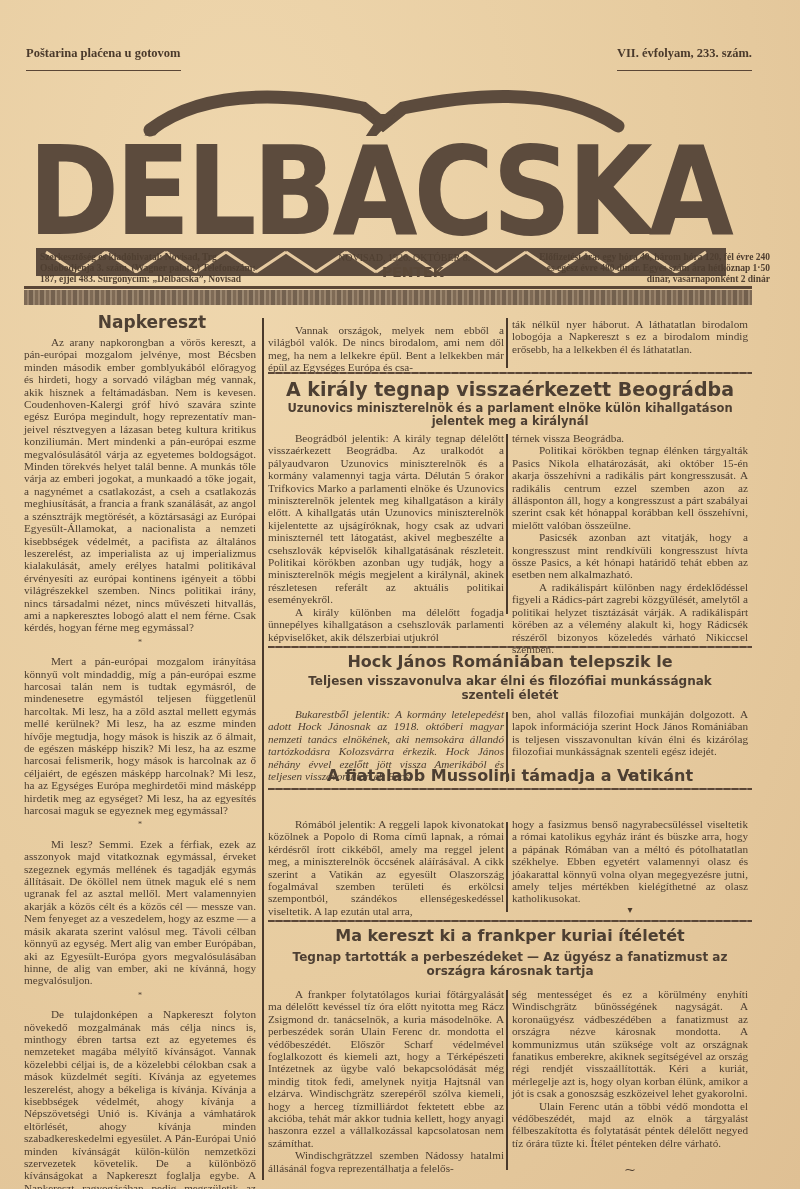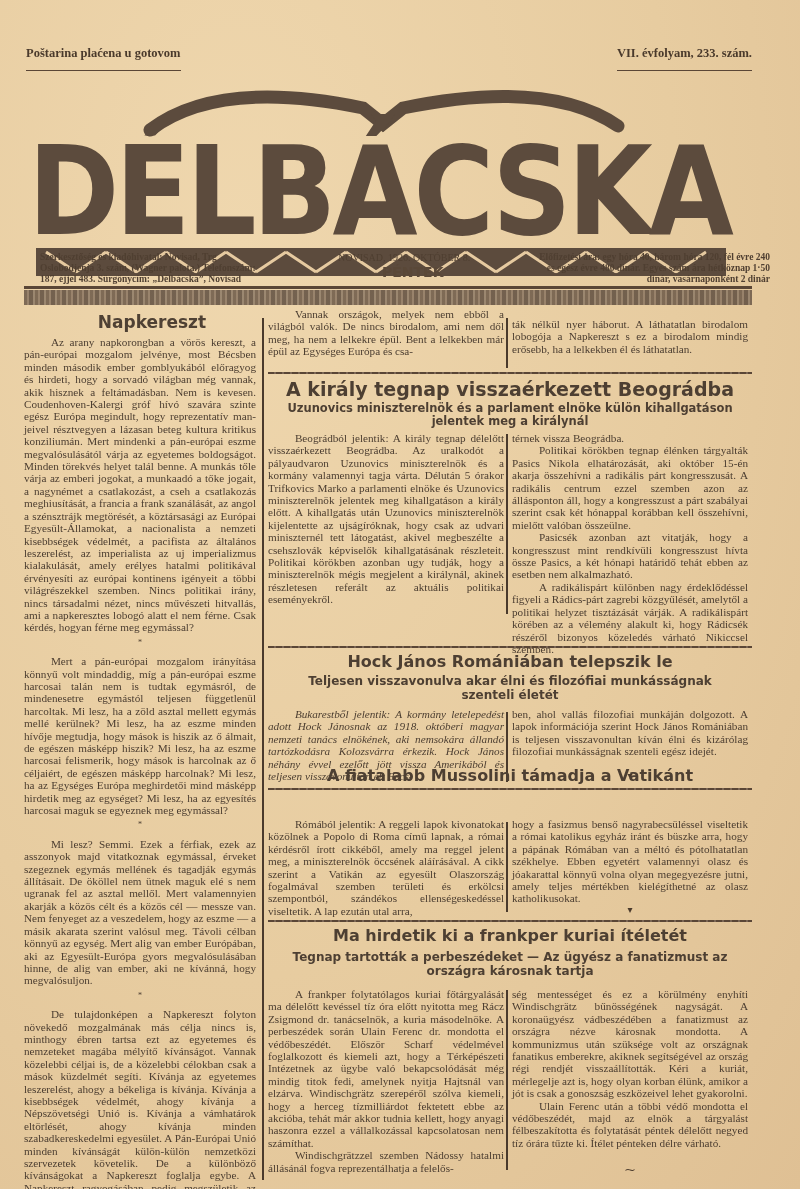--- a/index.html
+++ b/index.html
@@ -75,33 +75,34 @@
   <p>Az arany napkorongban a vörös kereszt, a pán-európai mozgalom jelvénye, most Bécsben minden második ember gomblyukából előragyog és hirdeti, hogy a sorvadó világban még vannak, akik hisznek a feltámadásban. Nem is kevesen. Coudenhoven-Kalergi gróf hívó szavára szinte egész Európa megindult, hogy reprezentatív man-jeivel résztvegyen a lázasan beteg kultura kritikus konziliumán. Mert mindenki a pán-európai eszme megvalósulásától várja az egyetemes boldogságot. Minden törekvés helyet talál benne. A munkás tőle várja az emberi jogokat, a munkaadó a tőke jogait, a nagynémet a csatlakozást, a cseh a csatlakozás meghiusítását, a francia a frank szanálását, az angol a szénsztrájk megtörését, a köztársasági az Európai Egyesült-Államokat, a nacionalista a nemzeti kisebbségek védelmét, a pacifista az általános leszerelést, az imperialista az uj imperializmus kialakulását, amely erélyes hatalmi politikával érvényesíti az európai kontinens igényeit a többi világrészekkel szemben. Nincs politikai irány, nincs társadalmi nézet, nincs művészeti hitvallás, ami a napkeresztes lobogó alatt el nem férne. Csak kérdés, hogyan férne meg egymással?</p>
   <div class="star">*</div>
   <p>Mert a pán-európai mozgalom irányítása könnyű volt mindaddig, míg a pán-európai eszme harcosai talán nem is tudtak egymásról, de mindenesetre egymástól teljesen függetlenül harcoltak. Mi lesz, ha a zöld asztal mellett egymás mellé kerülnek? Mi lesz, ha az eszme minden hívője megtudja, hogy mások is hiszik az ő álmait, de egészen másképp hiszik? Mi lesz, ha az eszme harcosai felismerik, hogy mások is harcolnak az ő céljaiért, de egészen másképp harcolnak? Mi lesz, ha az Egységes Európa meghirdetői mind másképp hirdetik meg az egységet? Mi lesz, ha az egyesítés harcosai maguk se egyeznek meg egymással?</p>
   <div class="star">*</div>
   <p>Mi lesz? Semmi. Ezek a férfiak, ezek az asszonyok majd vitatkoznak egymással, érveket szegeznek egymás mellének és tagadják egymás állításait. De ököllel nem ütnek maguk elé s nem ugranak fel az asztal mellől. Mert valamennyien akarják a közös célt és a közös cél — messze van. Nem fenyeget az a veszedelem, hogy az eszme — a másik akarata szerint valósul meg. Távoli célban könnyű az egység. Mert alig van ember Európában, aki az Egyesült-Európa gyors megvalósulásában hinne, de alig van ember, aki ne kívánná, hogy megvalósuljon.</p>
   <div class="star">*</div>
   <p>De tulajdonképen a Napkereszt folyton növekedő mozgalmának más célja nincs is, minthogy ébren tartsa ezt az egyetemes és nemzeteket magába mélyítő kívánságot. Vannak közelebbi céljai is, de a közelebbi célokban csak a mások küzdelmét segíti. Kívánja az egyetemes leszerelést, ahogy a békeliga is kívánja. Kívánja a kisebbségek védelmét, ahogy kívánja a Népszövetségi Unió is. Kívánja a vámhatárok eltörlését, ahogy kívánja minden szabadkereskedelmi egyesület. A Pán-Európai Unió minden kívánságát külön-külön nemzetközi szervezetek követelik. De a különböző kívánságokat a Napkereszt foglalja egybe. A Napkereszt ragyogásában pedig megszületik az egységes európai szellem, az egységes európai világnézet, a pán-európai gondolat.</p>
 </div>
 <div class="vrule" style="left:262px;top:318px;height:862px;"></div>
 
-<div class="col" style="left:268px;top:308px;width:236px;">
+<div class="col" style="left:268px;top:324px;width:236px;">
   <p>Vannak országok, melyek nem ebből a világból valók. De nincs birodalom, ami nem dől meg, ha nem a lelkekre épül. Bent a lelkekben már épül az Egységes Európa és csa-</p>
 </div>
 <div class="vrule" style="left:506px;top:318px;height:50px;"></div>
 <div class="col" style="left:512px;top:318px;width:236px;">
   <p class="noind">ták nélkül nyer háborut. A láthatatlan birodalom lobogója a Napkereszt s ez a birodalom mindig erősebb, ha a lelkekben él és láthatatlan.</p>
 </div>
 <div class="hrule" style="left:268px;top:372px;width:484px;"></div>
 
 <div class="h1" style="left:268px;top:378px;width:484px;font-size:19px;">A király tegnap visszaérkezett Beográdba</div>
 <div class="h2" style="left:278px;top:402px;width:464px;font-size:11.5px;line-height:13px;">Uzunovics miniszterelnök és a parlament elnöke külön kihallgatáson jelentek meg a királynál</div>
 <div class="col" style="left:268px;top:432px;width:236px;">
   <p>Beográdból jelentik: A király tegnap délelőtt visszaérkezett Beográdba. Az uralkodót a pályaudvaron Uzunovics miniszterelnök és a kormány valamennyi tagja várta. Délután 5 órakor Trifkovics Marko a parlamenti elnöke és Uzunovics miniszterelnök jelentek meg kihallgatáson a király előtt. A kihallgatás után Uzunovics miniszterelnök kijelentette az ujságíróknak, hogy csak az udvari miniszternél tett látogatást, akivel megbeszélte a csehszlovák képviselők kihallgatásának részleteit. Politikai körökben azonban ugy tudják, hogy a miniszterelnök mégis megjelent a királynál, akinek részletesen referált az aktuális politikai eseményekről.</p>
+  <p>A király különben ma délelőtt fogadja ünnepélyes kihallgatáson a csehszlovák parlamenti képviselőket, akik délszerbiai utjukról</p>
 </div>
 <div class="vrule" style="left:506px;top:434px;height:180px;"></div>
 <div class="col" style="left:512px;top:432px;width:236px;">
   <p class="noind">térnek vissza Beográdba.</p>
   <p>Politikai körökben tegnap élénken tárgyalták Pasics Nikola elhatározását, aki október 15-én akarja összehívni a radikális párt kongresszusát. A radikális centrum ezzel szemben azon az állásponton áll, hogy a kongresszust a párt szabályai szerint csak két hónappal korábban kell összehívni, mielőtt valóban összeülne.</p>
   <p>Pasicsék azonban azt vitatják, hogy a kongresszust mint rendkívüli kongresszust hívta össze Pasics, a két hónapi határidő tehát ebben az esetben nem alkalmazható.</p>
   <p>A radikálispárt különben nagy érdeklődéssel figyeli a Rádics-párt zagrebi közgyűlését, amelytől a politikai helyzet tisztázását várják. A radikálispárt körében az a vélemény alakult ki, hogy Rádicsék részéről bizonyos közeledés várható Nikiccsel szemben.</p>
 </div>
 <div class="hrule" style="left:268px;top:646px;width:484px;"></div>
 
@@ -121,21 +122,21 @@
 <div class="col" style="left:268px;top:818px;width:236px;">
   <p>Rómából jelentik: A reggeli lapok kivonatokat közölnek a Popolo di Roma című lapnak, a római kérdésről írott cikkéből, amely ma reggel jelent meg, a miniszterelnök öccsének aláírásával. A cikk szerint a Vatikán az egyesült Olaszország fogalmával szemben területi és erkölcsi szempontból, szándékos ellenségeskedéssel viseltetik. A lap ezután utal arra,</p>
 </div>
 <div class="vrule" style="left:506px;top:822px;height:90px;"></div>
 <div class="col" style="left:512px;top:818px;width:236px;">
   <p class="noind">hogy a fasizmus benső nagyrabecsüléssel viseltetik a római katolikus egyház iránt és büszke arra, hogy a pápának Rómában van a méltó és pótolhatatlan székhelye. Ebben egyetért valamennyi olasz és jóakarattal könnyű volna olyan megegyezésre jutni, amely teljes mértékben kielégíthetné az olasz katholikusokat.</p>
 </div>
 <div class="orn" style="left:620px;top:904px;width:20px;">▾</div>
 <div class="hrule" style="left:268px;top:920px;width:484px;"></div>
 
-<div class="h1" style="left:268px;top:926px;width:484px;font-size:16px;">Ma hirdetik ki a frankper kuriai ítéletét</div>
+<div class="h1" style="left:268px;top:926px;width:484px;font-size:16px;">Ma kereszt ki a frankper kuriai ítéletét</div>
 <div class="h2" style="left:290px;top:950px;width:440px;font-size:12px;line-height:14px;">Tegnap tartották a perbeszédeket — Az ügyész a fanatizmust az országra károsnak tartja</div>
 <div class="col" style="left:268px;top:988px;width:236px;">
   <p>A frankper folytatólagos kuriai főtárgyalását ma délelőtt kevéssel tíz óra előtt nyitotta meg Rácz Zsigmond dr. tanácselnök, a kuria másodelnöke. A perbeszédek során Ulain Ferenc dr. mondotta el védőbeszédét. Először Scharf védelmével foglalkozott és kiemeli azt, hogy a Térképészeti Intézetnek az ügybe való bekapcsolódását még mindig titok fedi, amelynek nyitja Hajtsnál van elzárva. Windischgrätz szerepéről szólva kiemeli, hogy a herceg tízmilliárdot fektetett ebbe az akcióba, tehát már akkor tudnia kellett, hogy anyagi haszonra ezzel a vállalkozással kapcsolatosan nem számíthat.</p>
   <p>Windischgrätzzel szemben Nádossy hatalmi állásánál fogva reprezentálhatja a felelős-</p>
 </div>
 <div class="vrule" style="left:506px;top:990px;height:180px;"></div>
 <div class="col" style="left:512px;top:988px;width:236px;">
   <p class="noind">ség mentességet és ez a körülmény enyhíti Windischgrätz bűnösségének nagyságát. A koronaügyész vádbeszédében a fanatizmust az országra nézve károsnak mondotta. A kommunizmus után szüksége volt az országnak fanatikus emberekre, akiknek segítségével az ország régi rendjét visszaállították. Kéri a kuriát, mérlegelje azt is, hogy olyan korban élünk, amikor a jót is csak a gonoszság eszközeivel lehet gyakorolni.</p>
   <p>Ulain Ferenc után a többi védő mondotta el védőbeszédét, majd az elnök a tárgyalást félbeszakította és folytatását péntek délelőtt negyed tíz órára tűzte ki. Ítélet pénteken délre várható.</p>
 </div>

